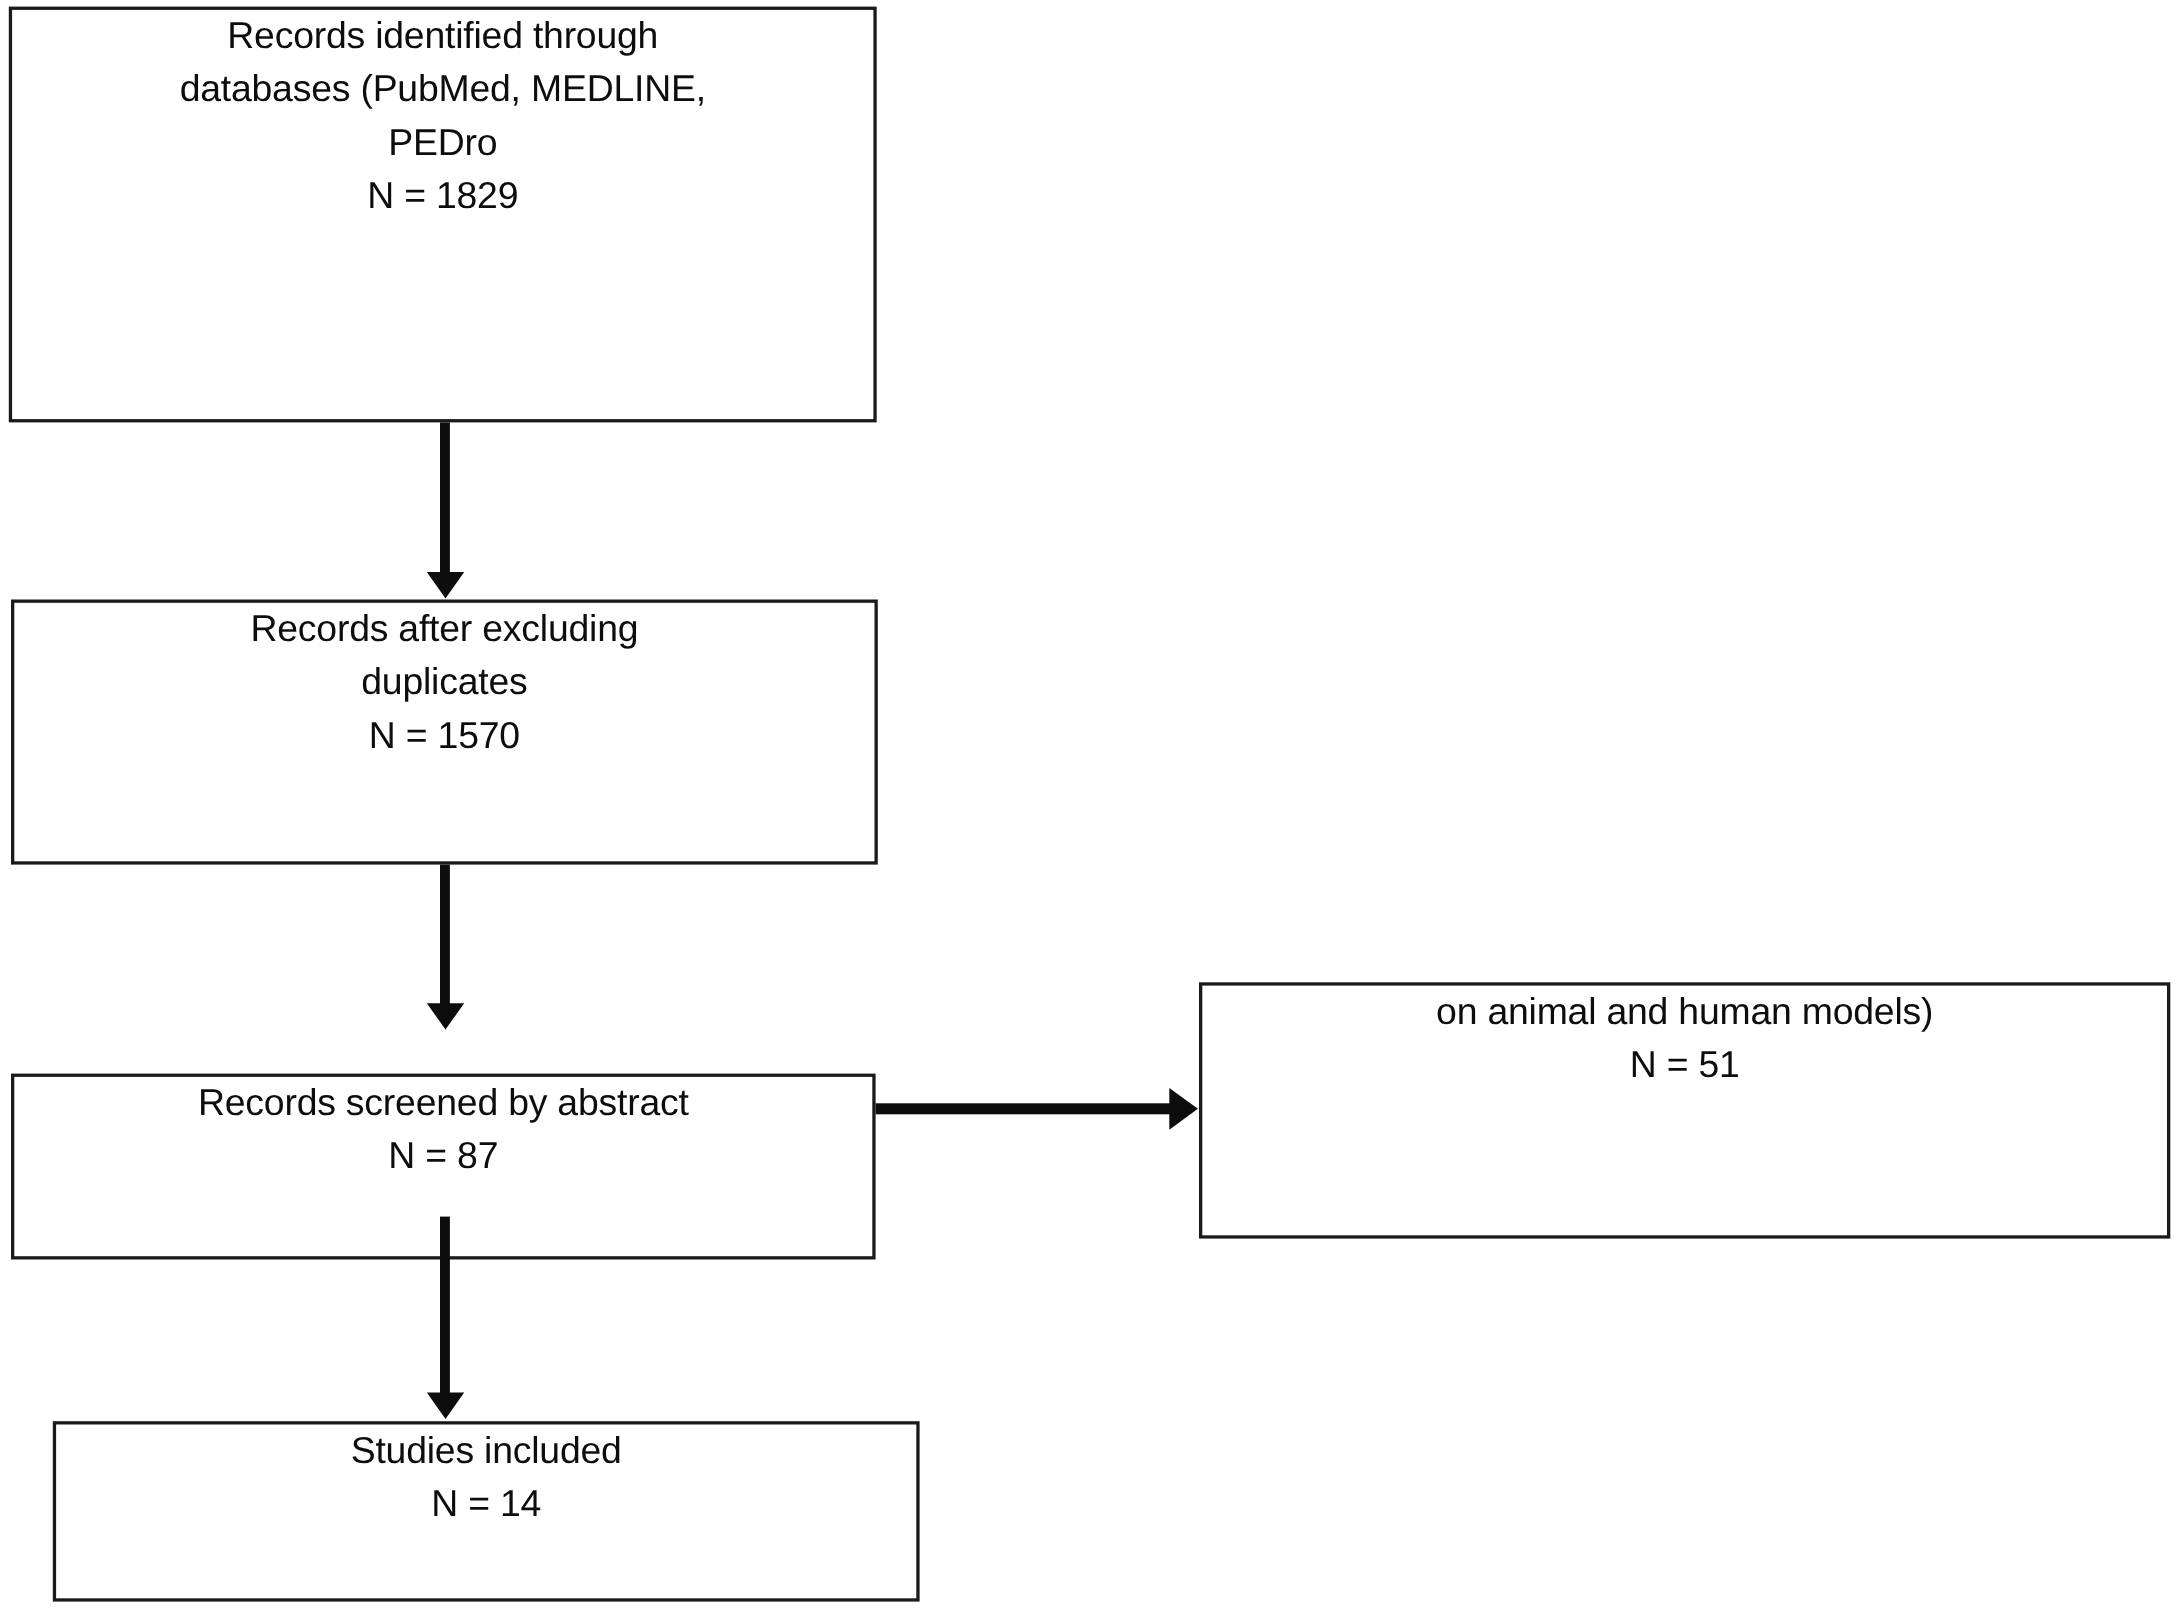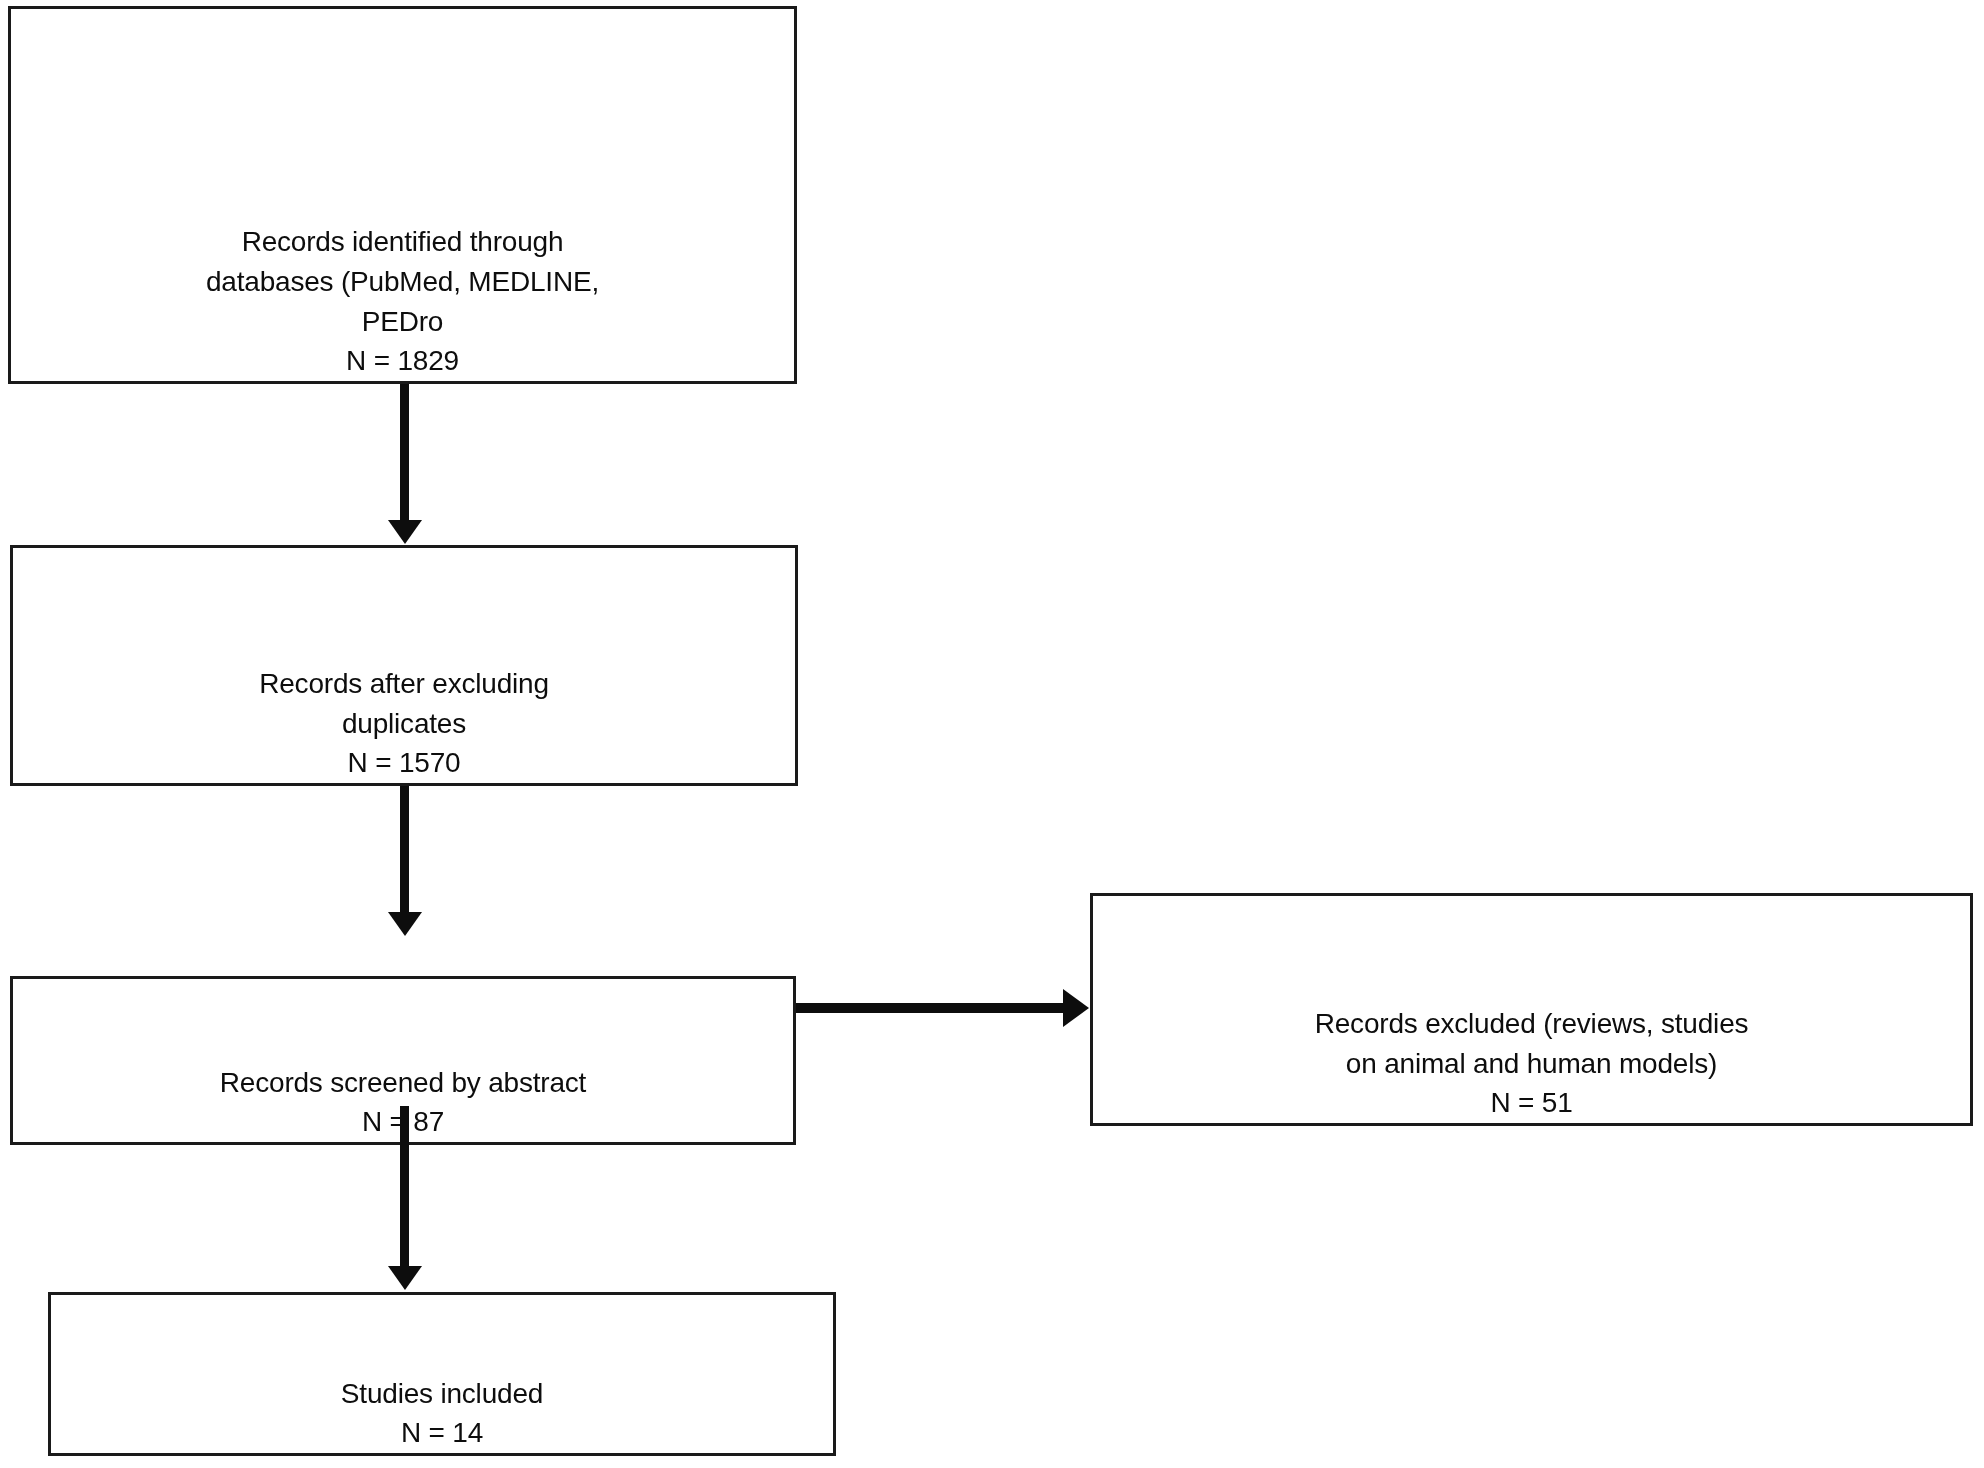--- a/index.html
+++ b/index.html
@@ -18,24 +18,24 @@
     overflow: hidden;
   }
   .flow-box {
     position: absolute;
     box-sizing: border-box;
     background: #ffffff;
     border: 3px solid #1a1a1a;
     display: flex;
     flex-direction: column;
     align-items: center;
-    justify-content: flex-end;
+    justify-content: flex-start;
     text-align: center;
     color: #0d0d0d;
-    font-size: 28px;
+    font-size: 34px;
     line-height: 1.42;
     letter-spacing: -0.2px;
   }
   .flow-box .line {
     display: block;
     white-space: nowrap;
   }
   
   #box-identified { left: 8px;   top: 6px;    width: 789px;  height: 378px; }
   #box-duplicates { left: 10px;  top: 545px;  width: 788px;  height: 241px; }
@@ -108,21 +108,20 @@
   <div class="arrow-v" id="arrow-2"></div>
 
   <div class="flow-box" id="box-screened">
     <span class="line">Records screened by abstract</span>
     <span class="line">N = 87</span>
   </div>
 
   <div class="arrow-h" id="arrow-excluded"></div>
 
   <div class="flow-box" id="box-excluded">
-    <span class="line">Records excluded (reviews, studies</span>
     <span class="line">on animal and human models)</span>
     <span class="line">N = 51</span>
   </div>
 
   <div class="arrow-v" id="arrow-3"></div>
 
   <div class="flow-box" id="box-included">
     <span class="line">Studies included</span>
     <span class="line">N = 14</span>
   </div>

